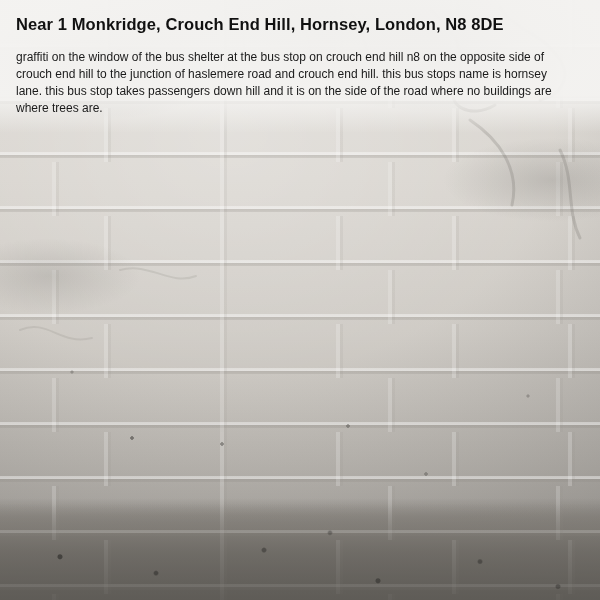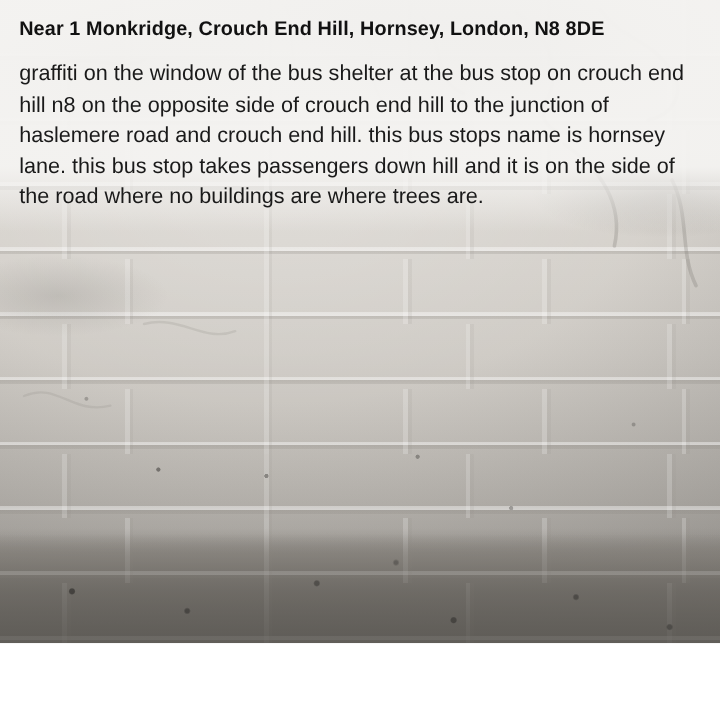--- a/index.html
+++ b/index.html
@@ -6,21 +6,21 @@
     margin: 0;
     padding: 0;
     background: #ffffff;
   }
   body {
     font-family: "Liberation Sans", sans-serif;
   }
   .canvas {
     position: relative;
     width: 600px;
-    height: 536px;
+    height: 600px;
     overflow: hidden;
     background: #c9c6c0;
   }
 
   
   .photo {
     position: absolute;
     inset: 0;
     background:
       
@@ -152,21 +152,21 @@
   }
   .title {
     font-size: 16.5px;
     font-weight: bold;
     color: #111111;
     line-height: 1.28;
     margin: 0 0 14px 0;
     letter-spacing: 0.1px;
   }
   .body {
-    font-size: 18px;
+    font-size: 12px;
     color: #1a1a1a;
     line-height: 1.42;
     margin: 0;
     max-width: 556px;
   }
 </style>
 </head>
 <body>
 
 <div class="canvas">

